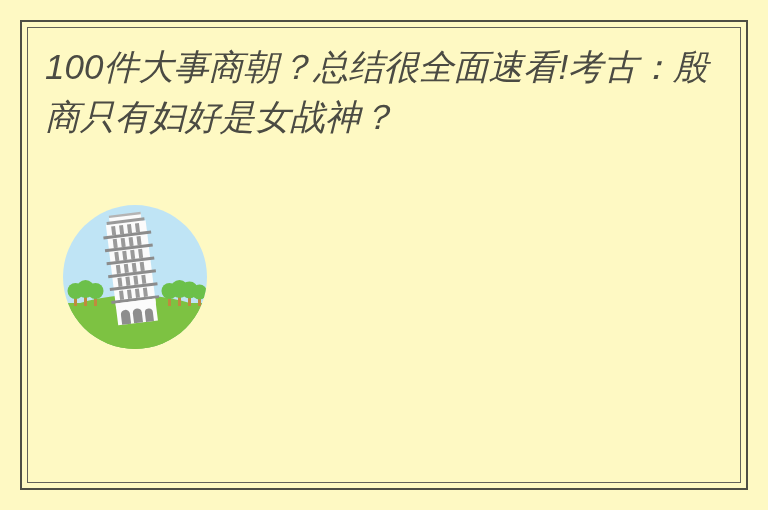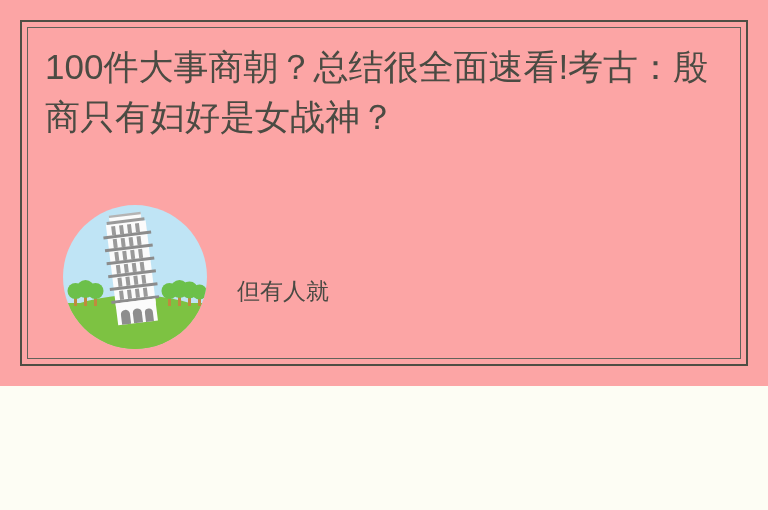--- a/index.html
+++ b/index.html
@@ -10,23 +10,24 @@
     width: 768px;
     height: 510px;
     background: #fdfdf4;
     font-family: "Liberation Sans", sans-serif;
     overflow: hidden;
   }
 
   #page {
     position: relative;
     width: 768px;
-    height: 386px;
-    background: #fca5a5;
+    height: 510px;
+    background: #fef9c3;
     box-sizing: border-box;
+    font-style: italic;
   }
 
   
   .frame-outer {
     position: absolute;
     left: 20px;
     top: 20px;
     right: 20px;
     bottom: 20px;
     border: 2px solid #4e4e44;
@@ -203,18 +204,17 @@
               <rect x="56" y="99" width="40" height="22" fill="#fbfbfb"></rect>
               <path d="M60 121 L60 111 A4.5 4.5 0 0 1 69 111 L69 121 Z" fill="#8d8d8d"></path>
               <path d="M72 121 L72 111 A4.5 4.5 0 0 1 81 111 L81 121 Z" fill="#8d8d8d"></path>
               <path d="M84 121 L84 112 A4 4 0 0 1 92 112 L92 121 Z" fill="#8d8d8d"></path>
             </g>
           </g>
         </svg>
       </div>
 
       <div class="body-text">
-        <span class="tail">但有人就</span>
       </div>
 
     </div>
   </div>
 </div>
 
 </body></html>

